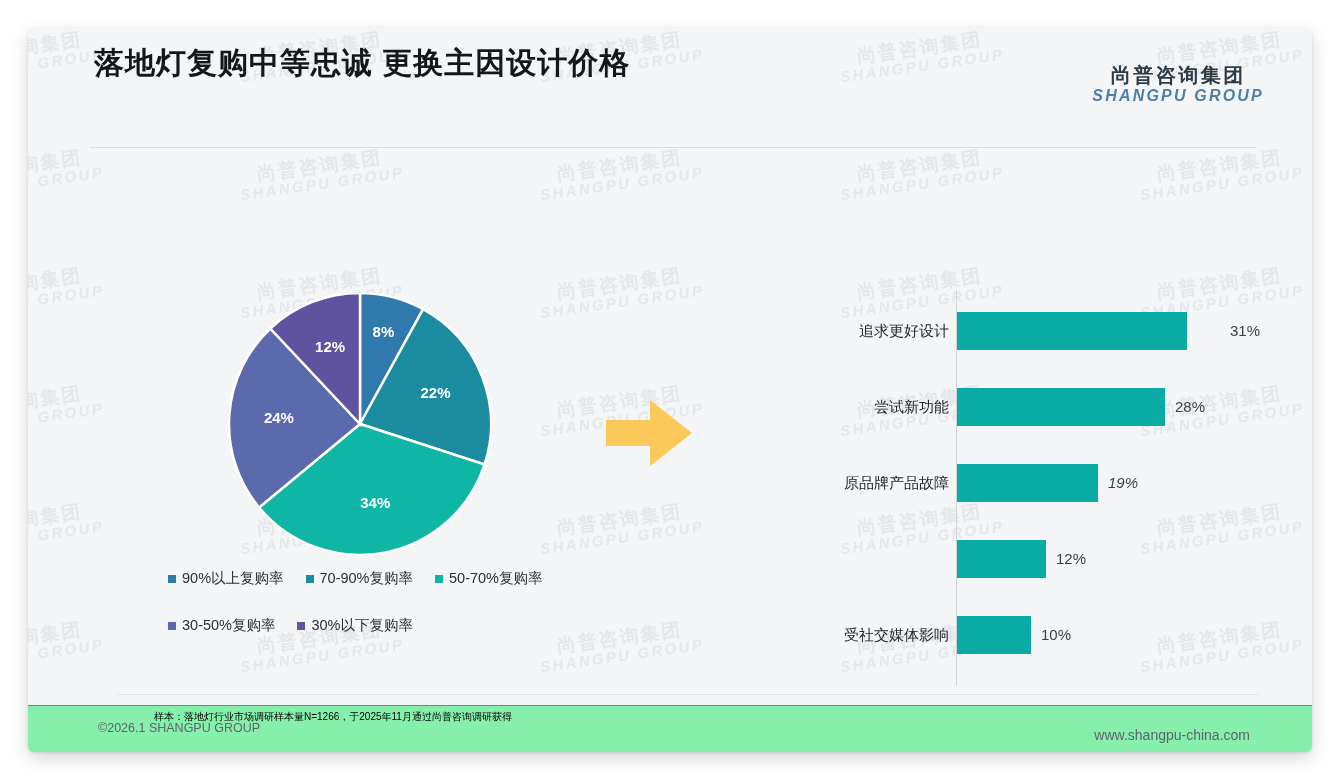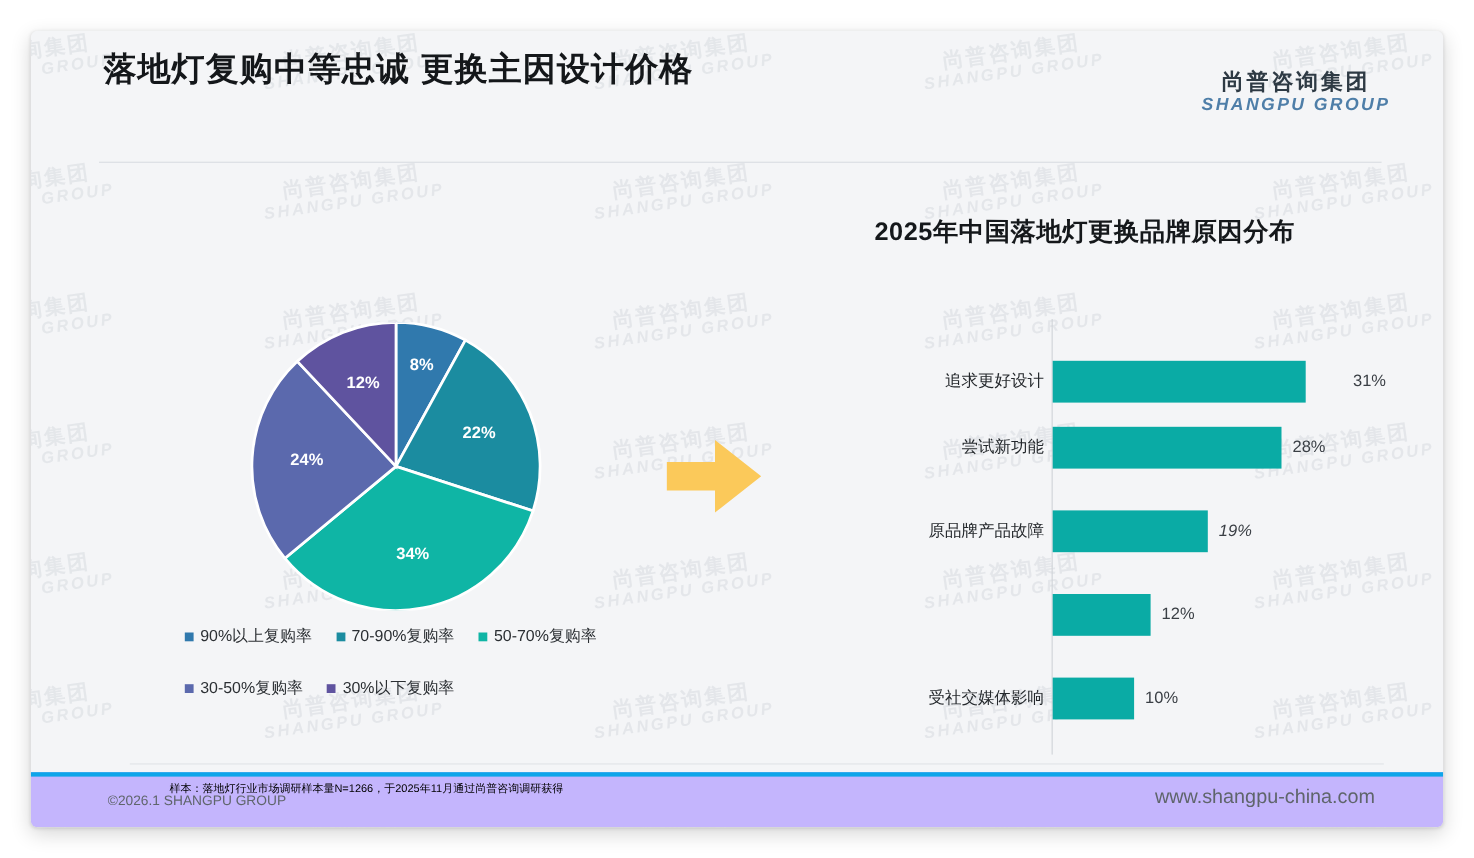--- a/index.html
+++ b/index.html
@@ -107,27 +107,27 @@
   .foot-rule{
     position:absolute;left:90px;top:666px;width:1140px;height:1px;
     background:#dfe3e7;z-index:3;
   }
   .footnote{
     position:absolute;left:126px;top:682px;z-index:4;
     font-size:10px;color:#000000;white-space:nowrap;
   }
   .footer-bar{
     position:absolute;left:0;bottom:0;width:100%;height:46px;
-    background:#c4b5fd;border-top:4px solid #0ea5e9;z-index:3;
+    background:#86efac;border-top:1px solid #0ea5e9;z-index:3;
   }
   .footer-left{
     position:absolute;left:70px;top:15px;font-size:12.5px;color:#5f656b;white-space:nowrap;
   }
   .footer-right{
-    position:absolute;right:62px;top:8px;font-size:18px;color:#5f656b;white-space:nowrap;
+    position:absolute;right:62px;top:21px;font-size:14px;color:#5f656b;white-space:nowrap;
   }
 </style>
 </head>
 <body>
 
 <div class="stage">
  <div class="slide">
 
   <div class="wm-layer" id="wm-layer">
         <div class="wm" style="left: -90px; top: 10px;">
@@ -269,21 +269,20 @@
 
   <div class="header">
     <div class="slide-title">落地灯复购中等忠诚 更换主因设计价格</div>
     <div class="logo">
       <span class="logo-cn">尚普咨询集团</span>
       <span class="logo-en">SHANGPU GROUP</span>
     </div>
   </div>
   <div class="header-rule"></div>
 
-  <div class="panel-title" id="right-title">2025年中国落地灯更换品牌原因分布</div>
 
   <div class="pie-wrap">
     <svg class="pie-svg" id="pie-svg" width="272" height="262" viewBox="0 0 272 262">
           <path d="M 136 131 L 136 0 A 131 131 0 0 1 199.1097313073247 16.20382491425387 Z" fill="#3079ad" stroke="#ffffff" stroke-width="2.5"></path>
           <text class="pie-label" x="159.45643015738912" y="39.64323624234753">8%</text>
           <path d="M 136 131 L 199.1097313073247 16.20382491425387 A 131 131 0 0 1 260.5884036346651 171.48122626311812 Z" fill="#1b8ca0" stroke="#ffffff" stroke-width="2.5"></path>
           <text class="pie-label" x="211.51644618384378" y="101.10092383095046">22%</text>
           <path d="M 136 131 L 260.5884036346651 171.48122626311812 A 131 131 0 0 1 35.06276519637163 214.50254265707838 Z" fill="#0fb5a5" stroke="#ffffff" stroke-width="2.5"></path>
           <text class="pie-label" x="151.21911037065254" y="210.7813705041841">34%</text>
           <path d="M 136 131 L 35.06276519637163 214.50254265707838 A 131 131 0 0 1 46.32432912334174 35.50510980779512 Z" fill="#5b69ad" stroke="#ffffff" stroke-width="2.5"></path>
@@ -322,21 +321,21 @@
 
   <div class="arrow">
     <svg width="86" height="78" viewBox="0 0 86 78">
       <polygon id="arrow-poly" points="0,26 44,26 44,6 86,39 44,72 44,52 0,52" fill="#fbc95a"></polygon>
     </svg>
   </div>
 
   <div class="bars">
     <div class="bar-axis"></div>
     <div id="bar-rows">
-          <div class="bar-row" style="top: 38px;">
+          <div class="bar-row" style="top: 22px;">
             <div class="bar-cat">追求更好设计</div>
             <div class="bar-fill" style="width: 230px; background: rgb(10, 171, 165);"></div>
             <div class="bar-val" style="left: 401px; margin-left: 33px;">31%</div>
           </div>
           <div class="bar-row" style="top: 98px;">
             <div class="bar-cat">尝试新功能</div>
             <div class="bar-fill" style="width: 208px; background: rgb(10, 171, 165);"></div>
             <div class="bar-val" style="left: 379px;">28%</div>
           </div>
           <div class="bar-row" style="top: 174px;">

